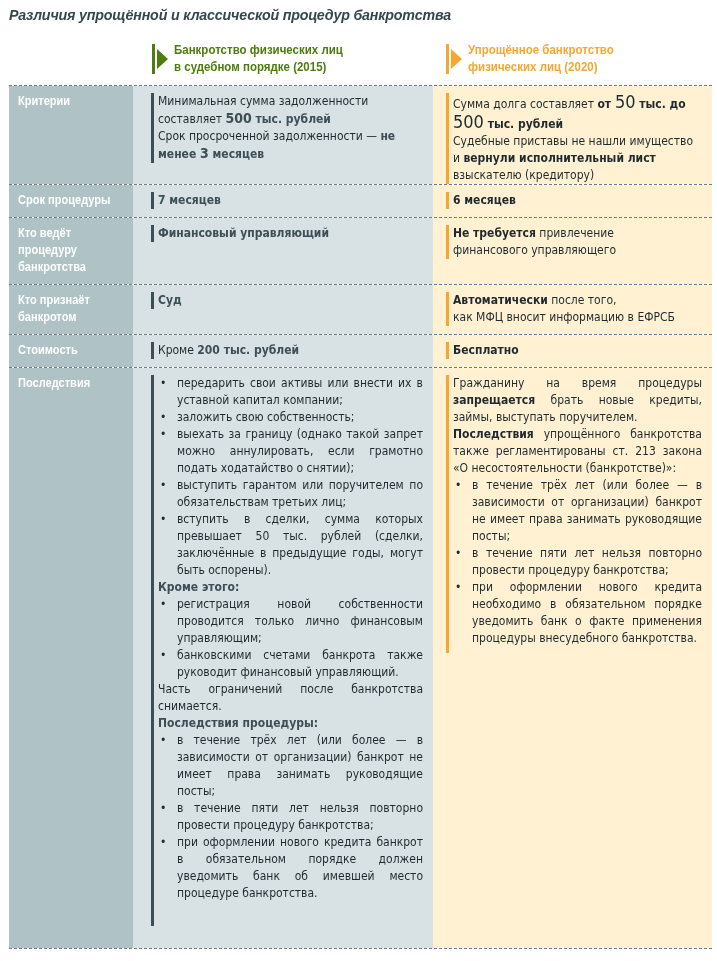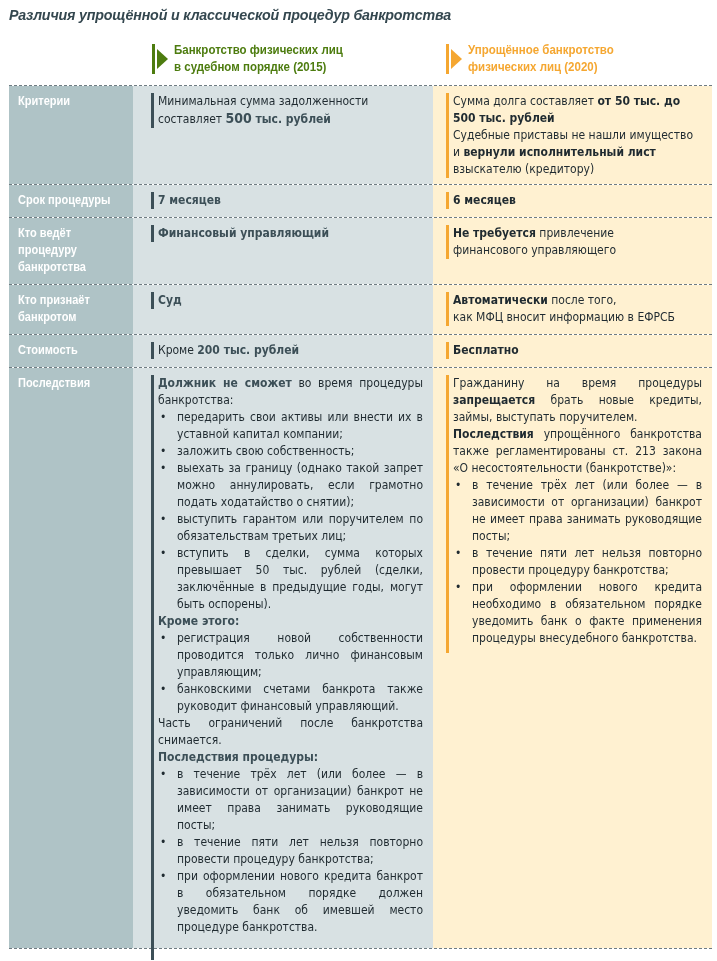--- a/index.html
+++ b/index.html
@@ -50,21 +50,21 @@
     width: 279px; background: #fff1d1; padding: 7px 10px 8px 13px;
     font-size: 12px; line-height: 17px; color: #1f2a30;
   }
   .cell-inner { border-left: 3px solid #3c4f57; padding-left: 4px; text-align: justify; }
   .cell-simple .cell-inner { border-left-color: #f5a731; }
   .cell-inner.short { display: inline-block; }
 
   .hl { color: #3c4f57; font-weight: bold; }
   .hl-big { color: #3c4f57; font-weight: bold; font-size: 14px; }
   .b { font-weight: bold; }
-  .b-big { font-weight: bold; font-size: 12px; }
+  .b-big { font-weight: normal; font-size: 18px; }
 
   ul.bul { list-style: none; }
   ul.bul li { position: relative; padding-left: 19px; }
   ul.bul li::before { content: "•"; position: absolute; left: 2px; top: 0; }
 
   .row-crit  { height: 99px; }
   .row-srok  { height: 33px; }
   .row-who   { height: 67px; }
   .row-recog { height: 50px; }
   .row-cost  { height: 33px; }
@@ -99,20 +99,23 @@
 
 <div class="table">
 
   <div class="row row-crit">
     <div class="cell-crit"><span>Критерии</span></div>
     <div class="cell-classic">
       <div class="cell-inner" style="text-align:left">
         <div>
           <span>Минимальная сумма задолженности составляет </span><span class="hl-big">500</span><span class="hl"> тыс. рублей</span>
         </div>
+        <div>
+          <span>Срок просроченной задолженности — </span><span class="hl">не менее </span><span class="hl-big">3</span><span class="hl"> месяцев</span>
+        </div>
       </div>
     </div>
     <div class="cell-simple">
       <div class="cell-inner" style="text-align:left">
         <div>
           <span>Сумма долга составляет </span><span class="b">от </span><span class="b-big">50</span><span class="b"> тыс. до </span><span class="b-big">500</span><span class="b"> тыс. рублей</span>
         </div>
         <div>
           <span>Судебные приставы не нашли имущество и </span><span class="b">вернули исполнительный лист</span><span> взыскателю (кредитору)</span>
         </div>
@@ -164,21 +167,20 @@
     </div>
     <div class="cell-simple">
       <div class="cell-inner short b">Бесплатно</div>
     </div>
   </div>
 
   <div class="row row-cons">
     <div class="cell-crit"><span>Последствия</span></div>
     <div class="cell-classic">
       <div class="cell-inner" style="padding-bottom:24px">
-        <div><span class="hl">Должник не сможет</span><span> во время процедуры банкротства:</span></div>
         <ul class="bul">
           <li>передарить свои активы или внести их в уставной капитал компании;</li>
           <li>заложить свою собственность;</li>
           <li>выехать за границу (однако такой запрет можно аннулировать, если грамотно подать ходатайство о снятии);</li>
           <li>выступить гарантом или поручителем по обязательствам третьих лиц;</li>
           <li>вступить в сделки, сумма которых превышает 50 тыс. рублей (сделки, заключённые в предыдущие годы, могут быть оспорены).</li>
         </ul>
         <div class="hl">Кроме этого:</div>
         <ul class="bul">
           <li>регистрация новой собственности проводится только лично финансовым управляющим;</li>

